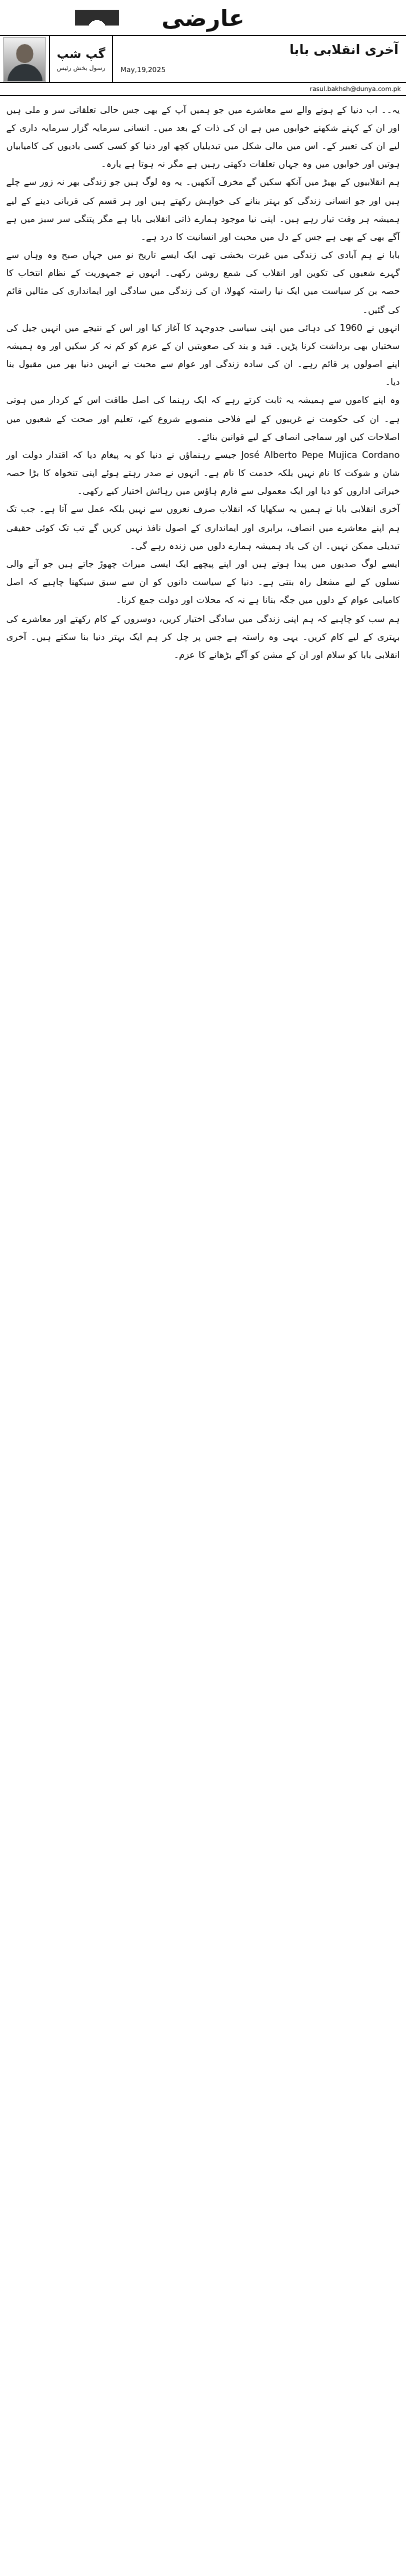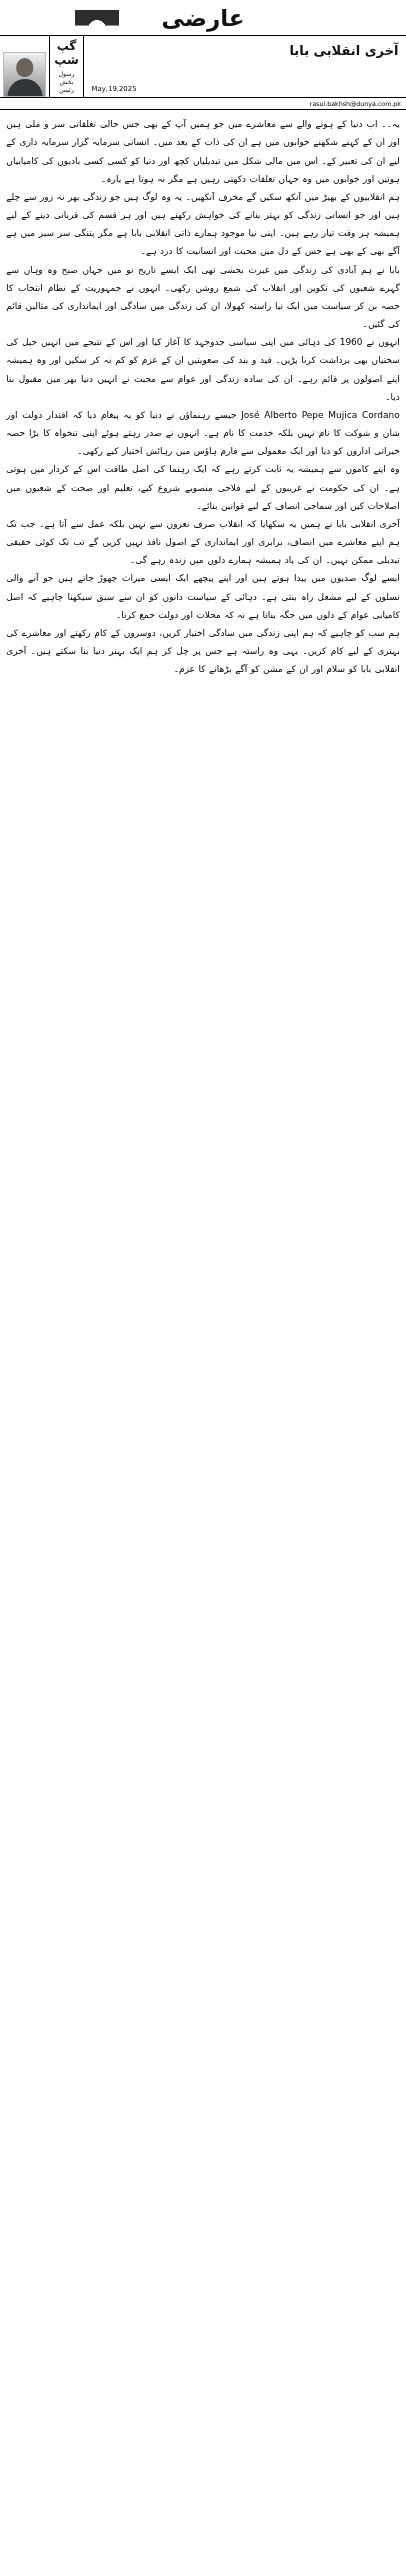--- a/index.html
+++ b/index.html
@@ -68,41 +68,41 @@
     align-items: stretch;
     border-bottom: 0.6px solid #000;
     min-height: 46px;
     box-sizing: border-box;
   }
   .title-block {
     flex: 1 1 auto;
     direction: rtl;
     padding: 3.8px 7.5px 2.5px 6.3px;
     display: flex;
-    flex-direction: column;
-    justify-content: center;
+    flex-direction: row;
+    justify-content: space-between;
   }
   .article-title {
     font-size: 13px;
     font-weight: bold;
     direction: rtl;
     text-align: right;
     line-height: 1.35;
     margin: 1.3px 0 0 0;
   }
   .pub-date {
     font-size: 6.9px;
     direction: ltr;
     text-align: left;
     color: #000;
     margin-top: 26px;
     padding-left: 1.3px;
   }
   .column-brand {
-    width: 35px;
+    width: 64px;
     border-left: 0.6px solid #000;
     border-right: 0.6px solid #000;
     display: flex;
     flex-direction: column;
     align-items: center;
     justify-content: center;
     direction: rtl;
     padding: 2.5px 1.3px;
     box-sizing: border-box;
   }
@@ -216,22 +216,22 @@
   </div>
 
   <div class="email-line">rasul.bakhsh@dunya.com.pk</div>
 
   <div class="body-area">
     <div class="urdu-body">
       <p>یہ۔۔ اب دنیا کے ہونے والے سے معاشرے میں جو ہمیں آپ کے بھی جس حالی تعلقاتی سر و ملی ہیں اور ان کے کہنے شکھنے خوابوں میں ہے ان کی ذات کے بعد میں۔ انسانی سرمایہ گزار سرمایہ داری کے لیے ان کی تعبیر کے۔ اس میں مالی شکل میں تبدیلیاں کچھ اور دنیا کو کسی کسی بادیوں کی کامیابیاں ہوتیں اور خوابوں میں وہ جہاں تعلقات دکھتی رہیں ہے مگر نہ ہوتا ہے یارہ۔</p>
       <p>ہم انقلابیوں کے بھیڑ میں آنکھ سکیں گے مخرف آنکھیں۔ یہ وہ لوگ ہیں جو زندگی بھر نہ زور سے چلے ہیں اور جو انسانی زندگی کو بہتر بنانے کی خواہش رکھتے ہیں اور ہر قسم کی قربانی دینے کے لیے ہمیشہ ہر وقت تیار رہے ہیں۔ اپنی نیا موجود ہمارے ذاتی انقلابی بابا ہے مگر پتنگی سر سبز میں ہے آگے بھی کے بھی ہے جس کے دل میں محبت اور انسانیت کا درد ہے۔</p>
       <p>بابا نے ہم آبادی کی زندگی میں غیرت بخشی تھی ایک ایسے تاریخ نو میں جہاں صبح وہ وہاں سے گہرے شعبوں کی تکوین اور انقلاب کی شمع روشن رکھی۔ انہوں نے جمہوریت کے نظام انتخاب کا حصہ بن کر سیاست میں ایک نیا راستہ کھولا، ان کی زندگی میں سادگی اور ایمانداری کی مثالیں قائم کی گئیں۔</p>
       <p>انہوں نے 1960 کی دہائی میں اپنی سیاسی جدوجہد کا آغاز کیا اور اس کے نتیجے میں انہیں جیل کی سختیاں بھی برداشت کرنا پڑیں۔ قید و بند کی صعوبتیں ان کے عزم کو کم نہ کر سکیں اور وہ ہمیشہ اپنے اصولوں پر قائم رہے۔ ان کی سادہ زندگی اور عوام سے محبت نے انہیں دنیا بھر میں مقبول بنا دیا۔</p>
+      <p>وہ اپنے کاموں سے ہمیشہ یہ ثابت کرتے رہے کہ ایک رہنما کی اصل طاقت اس کے کردار میں ہوتی ہے۔ ان کی حکومت نے غریبوں کے لیے فلاحی منصوبے شروع کیے، تعلیم اور صحت کے شعبوں میں اصلاحات کیں اور سماجی انصاف کے لیے قوانین بنائے۔</p>
       <p>José Alberto Pepe Mujica Cordano جیسے رہنماؤں نے دنیا کو یہ پیغام دیا کہ اقتدار دولت اور شان و شوکت کا نام نہیں بلکہ خدمت کا نام ہے۔ انہوں نے صدر رہتے ہوئے اپنی تنخواہ کا بڑا حصہ خیراتی اداروں کو دیا اور ایک معمولی سے فارم ہاؤس میں رہائش اختیار کیے رکھی۔</p>
-      <p>وہ اپنے کاموں سے ہمیشہ یہ ثابت کرتے رہے کہ ایک رہنما کی اصل طاقت اس کے کردار میں ہوتی ہے۔ ان کی حکومت نے غریبوں کے لیے فلاحی منصوبے شروع کیے، تعلیم اور صحت کے شعبوں میں اصلاحات کیں اور سماجی انصاف کے لیے قوانین بنائے۔</p>
       <p>آخری انقلابی بابا نے ہمیں یہ سکھایا کہ انقلاب صرف نعروں سے نہیں بلکہ عمل سے آتا ہے۔ جب تک ہم اپنے معاشرے میں انصاف، برابری اور ایمانداری کے اصول نافذ نہیں کریں گے تب تک کوئی حقیقی تبدیلی ممکن نہیں۔ ان کی یاد ہمیشہ ہمارے دلوں میں زندہ رہے گی۔</p>
-      <p>ایسے لوگ صدیوں میں پیدا ہوتے ہیں اور اپنے پیچھے ایک ایسی میراث چھوڑ جاتے ہیں جو آنے والی نسلوں کے لیے مشعل راہ بنتی ہے۔ دہائی کے سیاست دانوں کو ان سے سبق سیکھنا چاہیے کہ اصل کامیابی عوام کے دلوں میں جگہ بنانا ہے نہ کہ محلات اور دولت جمع کرنا۔</p>
+      <p>ایسے لوگ صدیوں میں پیدا ہوتے ہیں اور اپنے پیچھے ایک ایسی میراث چھوڑ جاتے ہیں جو آنے والی نسلوں کے لیے مشعل راہ بنتی ہے۔ دنیا کے سیاست دانوں کو ان سے سبق سیکھنا چاہیے کہ اصل کامیابی عوام کے دلوں میں جگہ بنانا ہے نہ کہ محلات اور دولت جمع کرنا۔</p>
       <p>ہم سب کو چاہیے کہ ہم اپنی زندگی میں سادگی اختیار کریں، دوسروں کے کام رکھتے اور معاشرے کی بہتری کے لیے کام کریں۔ یہی وہ راستہ ہے جس پر چل کر ہم ایک بہتر دنیا بنا سکتے ہیں۔ آخری انقلابی بابا کو سلام اور ان کے مشن کو آگے بڑھانے کا عزم۔</p>
     </div>
   </div>
 
 </div>
 
 
 </body></html>

